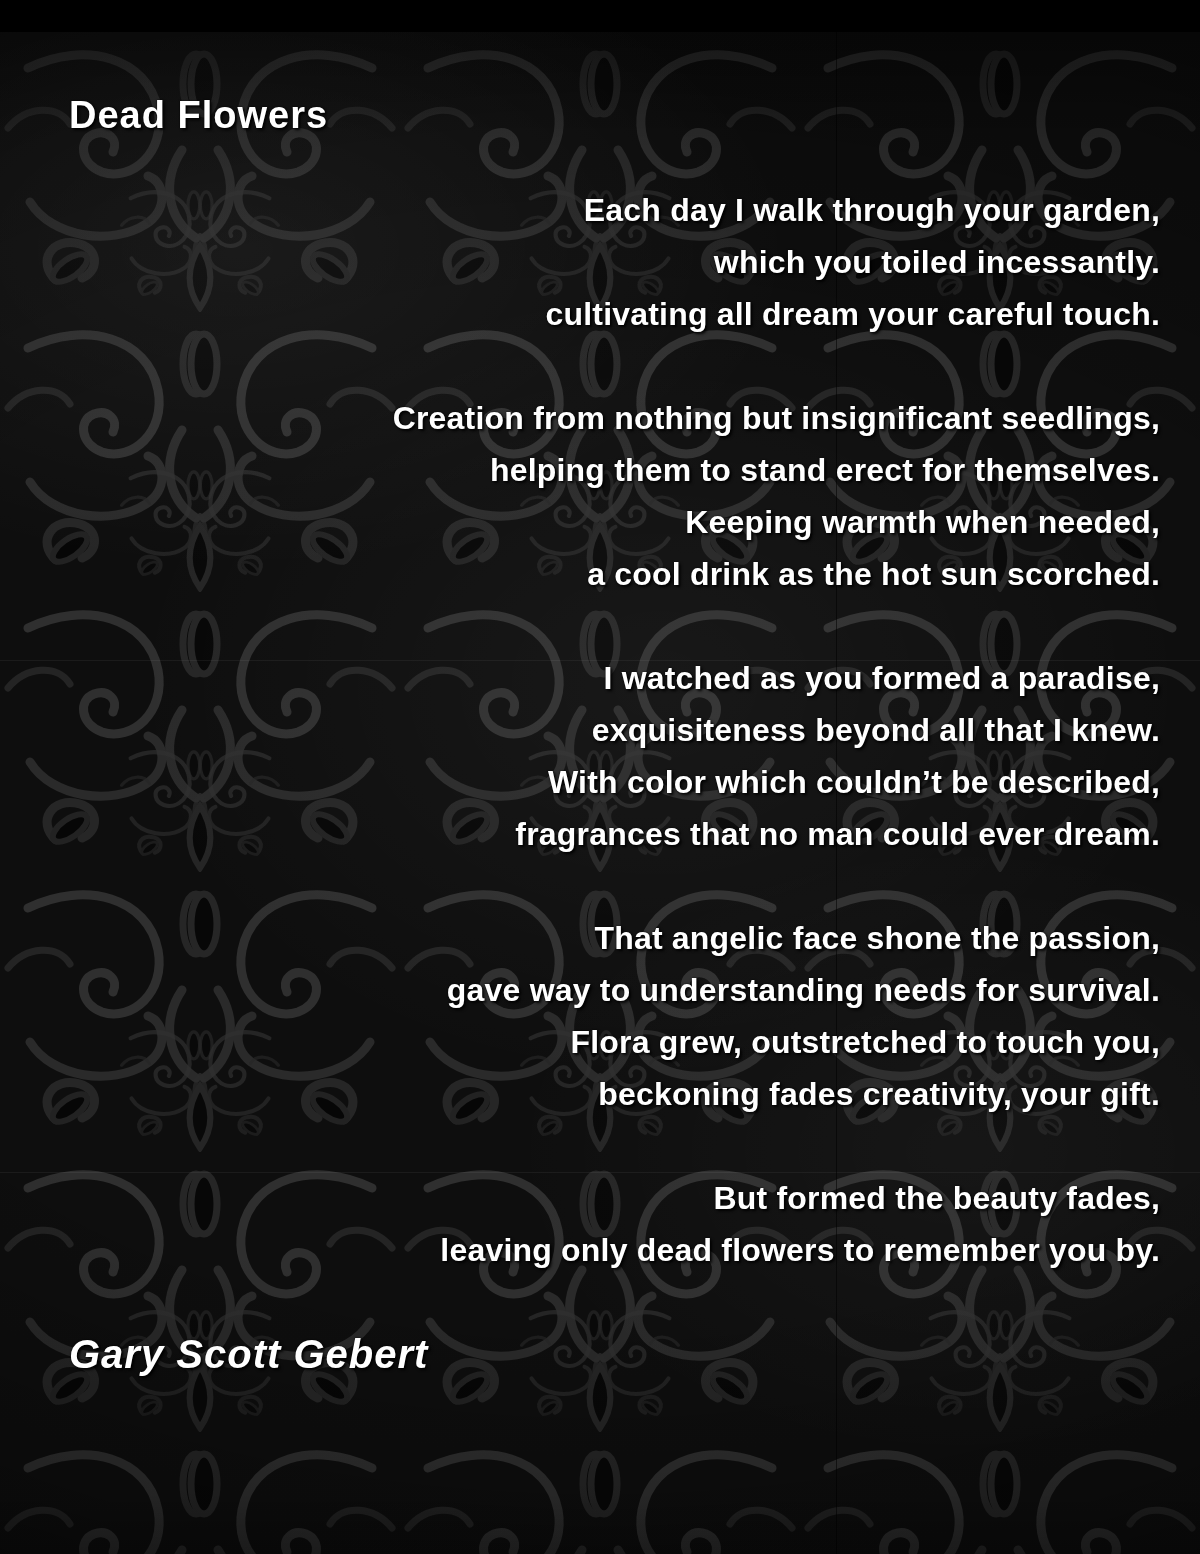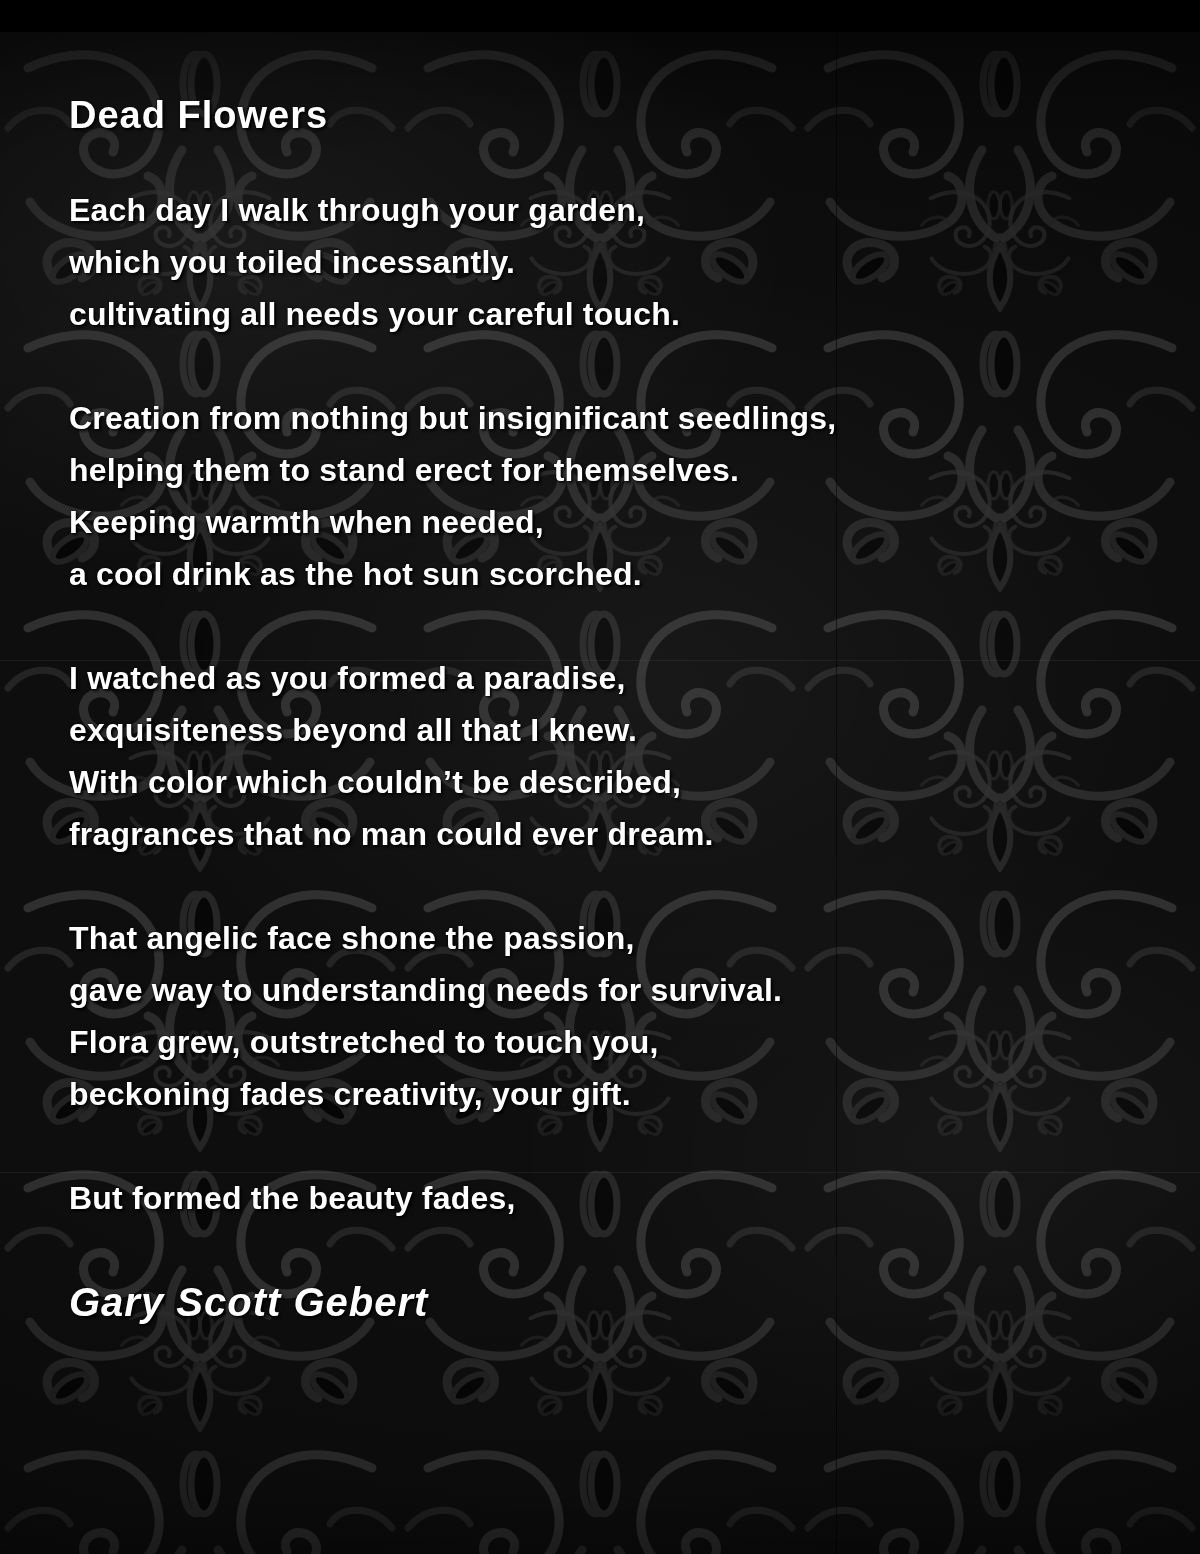--- a/index.html
+++ b/index.html
@@ -57,20 +57,21 @@
     text-shadow: 0 0 2px rgba(0,0,0,0.85), 2px 2px 3px rgba(0,0,0,0.9);
   }
   .stanza { margin: 0 0 52px 0; }
   .poem-line {
     font-size: 32px;
     font-weight: 700;
     line-height: 52px;
     letter-spacing: 0.2px;
     white-space: nowrap;
     text-shadow: 0 0 2px rgba(0,0,0,0.85), 2px 2px 3px rgba(0,0,0,0.9);
+    text-align: right;
   }
   .poem-author {
     font-size: 40px;
     font-style: italic;
     font-weight: 700;
     line-height: 52px;
     letter-spacing: 1px;
     margin: 0;
     text-shadow: 0 0 2px rgba(0,0,0,0.85), 2px 2px 3px rgba(0,0,0,0.9);
   }
@@ -110,21 +111,21 @@
   <div class="seam-h s2"></div>
   <div class="seam-v"></div>
 
   <div class="content">
 
     <h1 class="poem-title">Dead Flowers</h1>
 
     <div class="stanza">
       <div class="poem-line">Each day I walk through your garden,</div>
       <div class="poem-line">which you toiled incessantly.</div>
-      <div class="poem-line">cultivating all needs your careful touch.</div>
+      <div class="poem-line">cultivating all dream your careful touch.</div>
     </div>
 
     <div class="stanza">
       <div class="poem-line">Creation from nothing but insignificant seedlings,</div>
       <div class="poem-line">helping them to stand erect for themselves.</div>
       <div class="poem-line">Keeping warmth when needed,</div>
       <div class="poem-line">a cool drink as the hot sun scorched.</div>
     </div>
 
     <div class="stanza">
@@ -136,20 +137,21 @@
 
     <div class="stanza">
       <div class="poem-line">That angelic face shone the passion,</div>
       <div class="poem-line">gave way to understanding needs for survival.</div>
       <div class="poem-line">Flora grew, outstretched to touch you,</div>
       <div class="poem-line">beckoning fades creativity, your gift.</div>
     </div>
 
     <div class="stanza">
       <div class="poem-line">But formed the beauty fades,</div>
+      <div class="poem-line">leaving only dead flowers to remember you by.</div>
     </div>
 
     <p class="poem-author">Gary Scott Gebert</p>
 
   </div>
 
   <div class="bottom-bar"></div>
 
 </div>
 

